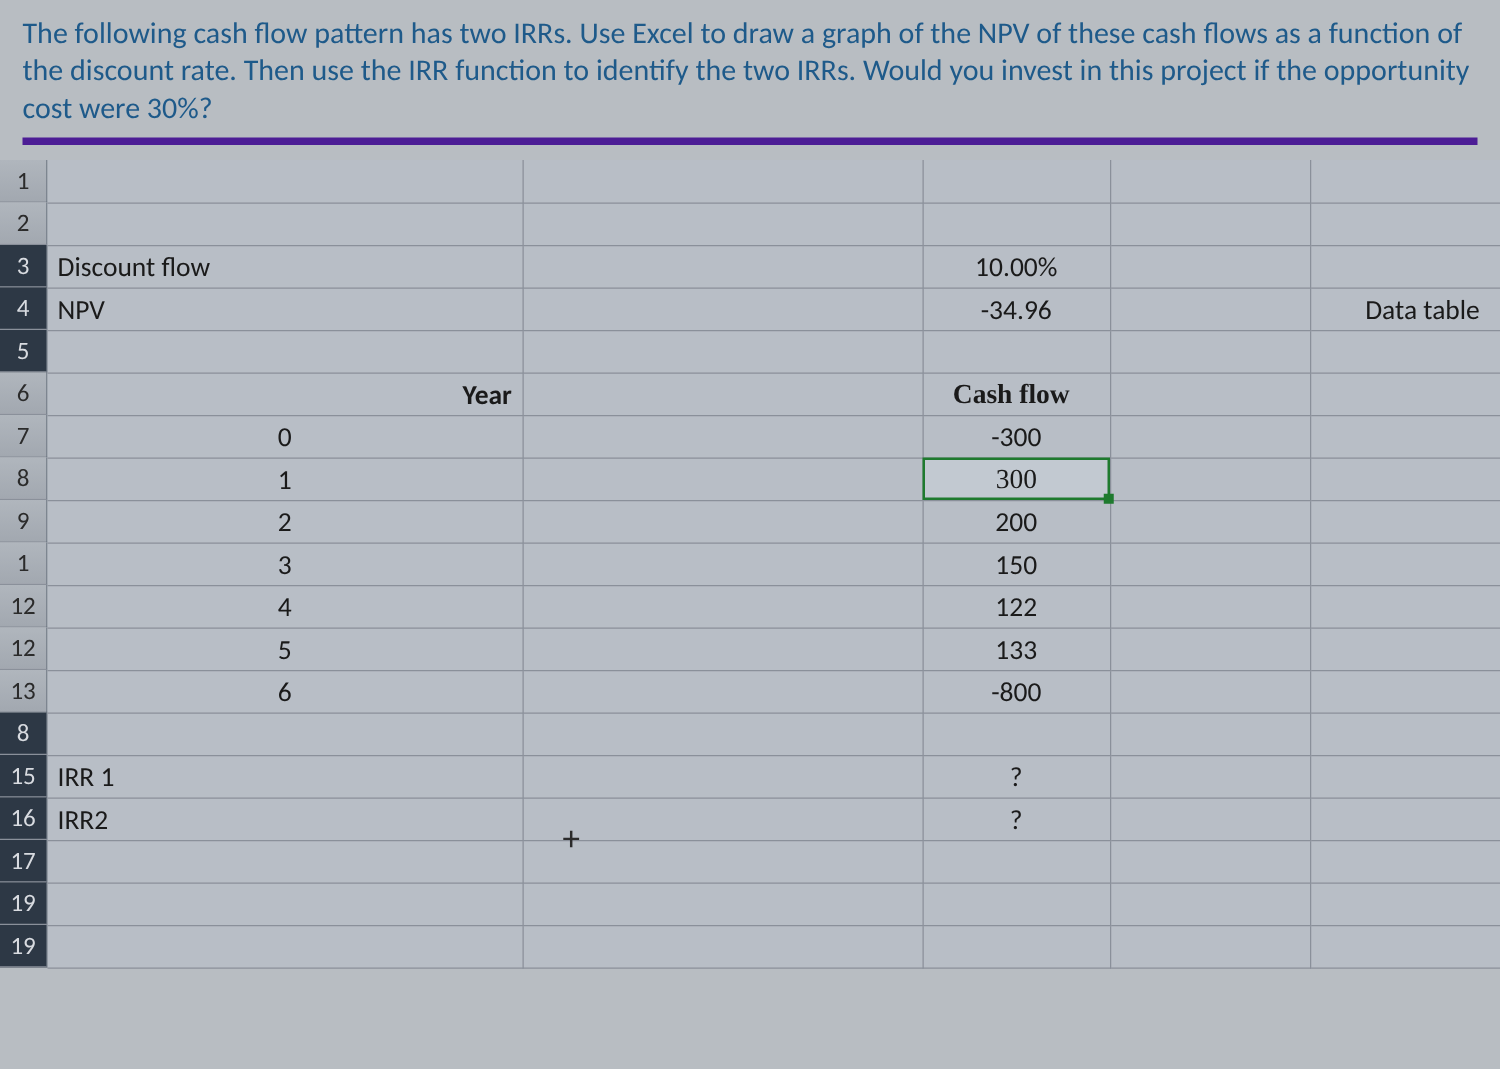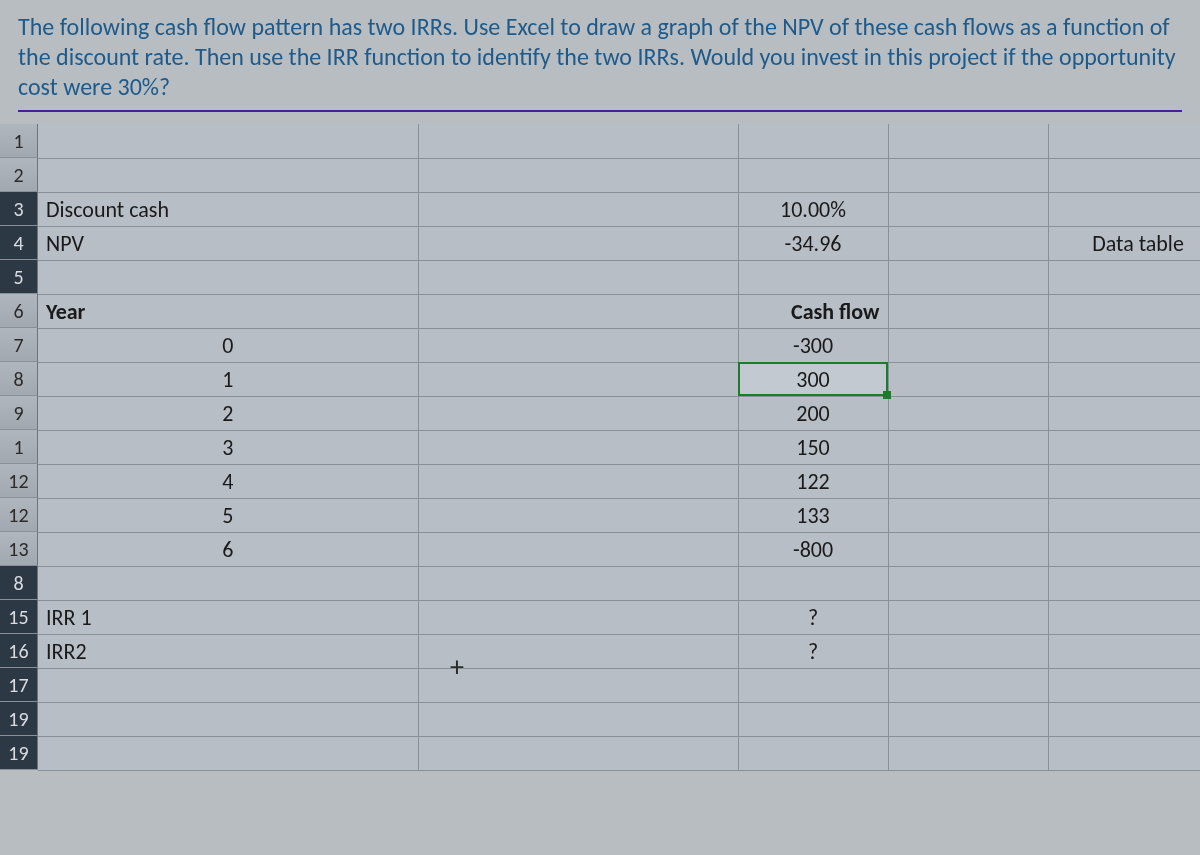--- a/index.html
+++ b/index.html
@@ -11,21 +11,21 @@
     overflow: hidden;
     position: relative;
   }
   .question-box {
     margin: 8px 18px 12px 18px;
     padding: 4px 0 8px 0;
     color: #1e5a8a;
     font-size: 24px;
     line-height: 1.25;
     font-weight: 500;
-    border-bottom: 2px solid #4c1d95;
+    border-bottom: 6px solid #4c1d95;
   }
   .sheet-area {
     position: relative;
     display: flex;
     height: 720px;
   }
   .row-headers {
     width: 38px;
     flex-shrink: 0;
   }
@@ -76,20 +76,21 @@
   td.val-right { text-align: right; padding-right: 10px; }
   td.val-left { text-align: left; padding-left: 6px; }
 
   .active-cell {
     outline: 2px solid #1e7a2e;
     outline-offset: -2px;
     background: #c2c9d1 !important;
   }
   .fill-handle {
     position: relative;
+    font-family: Liberation Serif, serif;
   }
   .fill-handle::after {
     content: "";
     position: absolute;
     right: -3px;
     bottom: -3px;
     width: 8px;
     height: 8px;
     background: #1e7a2e;
   }
@@ -149,21 +150,21 @@
 
       <tr>
         <td class="colA"></td>
         <td class="colB"></td>
         <td class="colC"></td>
         <td class="colD"></td>
         <td class="colE"></td>
       </tr>
 
       <tr>
-        <td class="colA label-left">Discount cash</td>
+        <td class="colA label-left">Discount flow</td>
         <td class="colB"></td>
         <td class="colC val-right">10.00%</td>
         <td class="colD"></td>
         <td class="colE"></td>
       </tr>
 
       <tr>
         <td class="colA label-left">NPV</td>
         <td class="colB"></td>
         <td class="colC val-right neg-red">-34.96</td>
@@ -173,23 +174,23 @@
 
       <tr>
         <td class="colA"></td>
         <td class="colB"></td>
         <td class="colC"></td>
         <td class="colD"></td>
         <td class="colE"></td>
       </tr>
 
       <tr>
-        <td class="colA header-bold" style="text-align:left;">Year</td>
-        <td class="colB"></td>
-        <td class="colC header-bold" style="text-align:right;padding-left:0;">Cash flow</td>
+        <td class="colA header-bold" style="text-align:right;">Year</td>
+        <td class="colB"></td>
+        <td class="colC header-bold" style="text-align:center;padding-left:0;font-family:Liberation Serif, serif;">Cash flow</td>
         <td class="colD"></td>
         <td class="colE"></td>
       </tr>
 
       <tr>
         <td class="colA" style="text-align:center;">0</td>
         <td class="colB"></td>
         <td class="colC val-right neg-red">-300</td>
         <td class="colD"></td>
         <td class="colE"></td>

